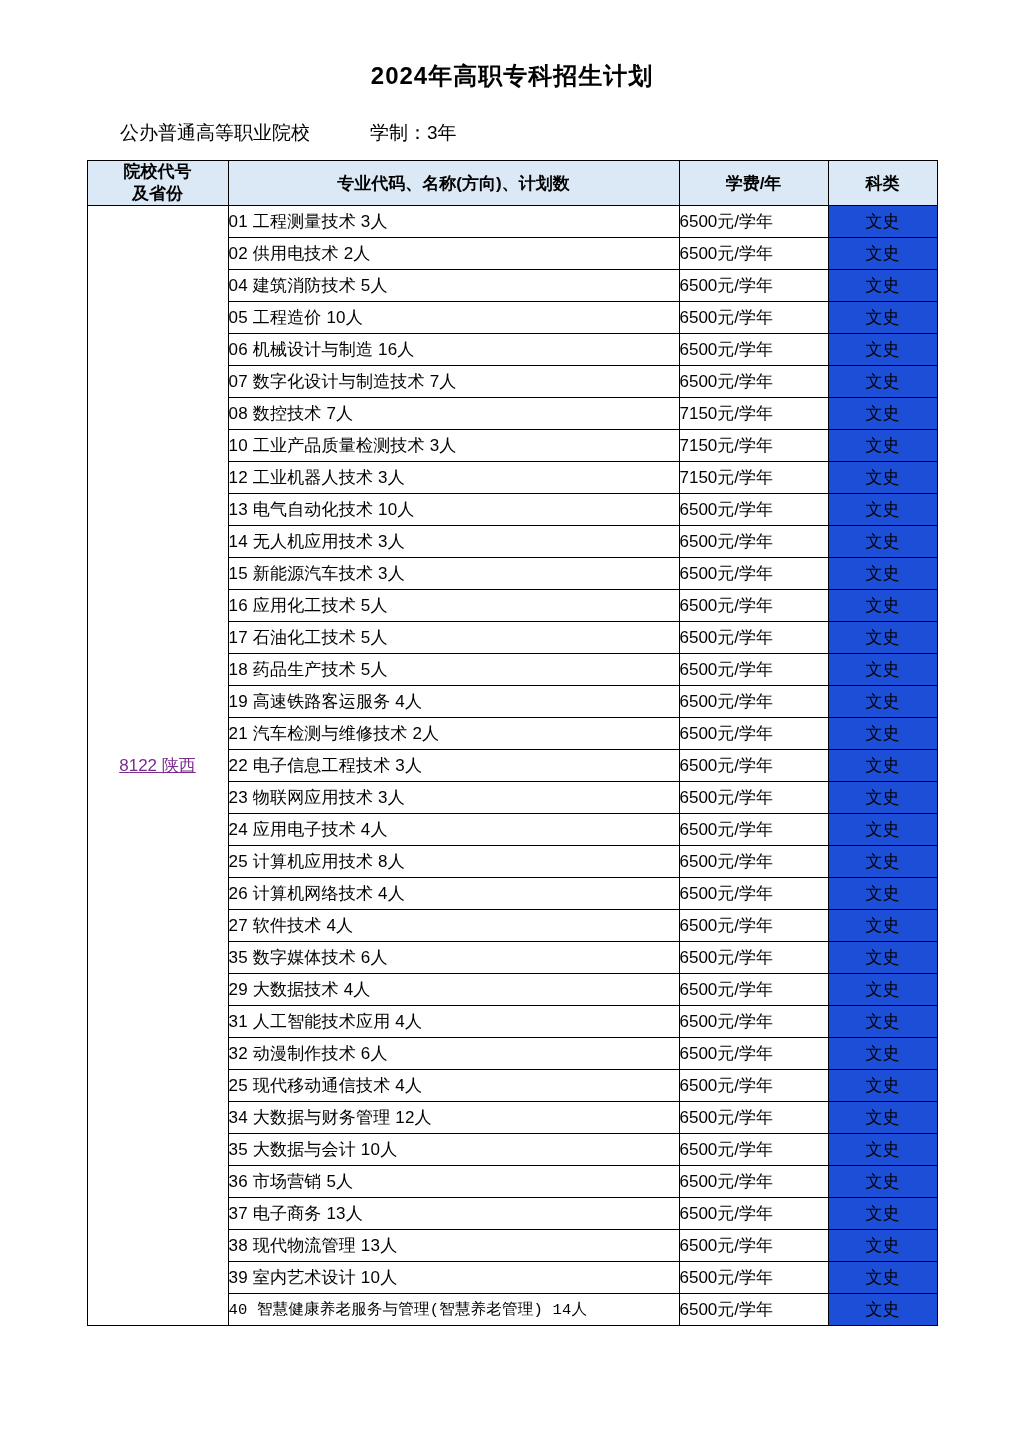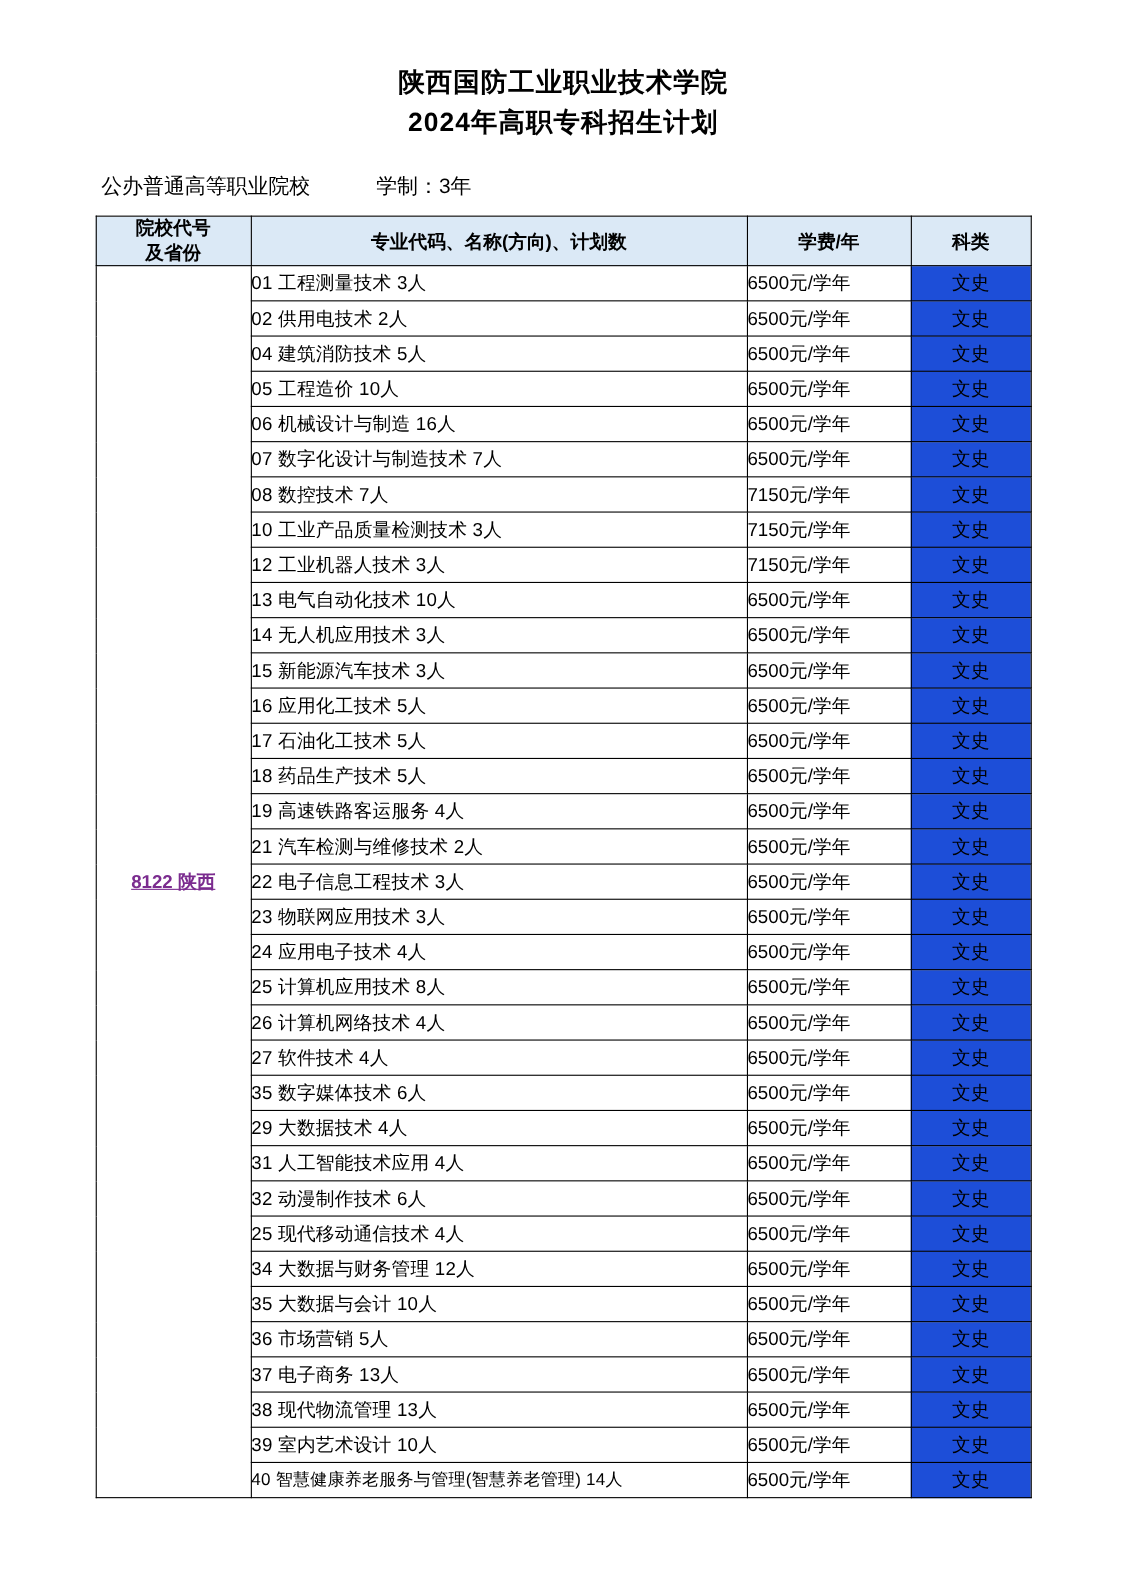--- a/index.html
+++ b/index.html
@@ -27,21 +27,21 @@
     margin-top: 58px;
   }
   .title-line {
     font-size: 24px;
     font-weight: bold;
     letter-spacing: 1px;
     line-height: 36px;
   }
   .subtitle-row {
     margin-top: 26px;
-    padding-left: 92px;
+    padding-left: 120px;
     font-size: 19px;
     display: flex;
     align-items: baseline;
     text-align: center;
   }
   .subtitle-row .seg1 { margin-right: 60px; }
   .subtitle-row .seg2 { margin-right: 26px; }
   .subtitle-row .seg3 { }
 
   table.plan {
@@ -70,32 +70,33 @@
   th.col-type { width: 108px; }
 
   .hdr-two-line {
     line-height: 22px;
   }
 
   td.code-cell {
     text-align: center;
     vertical-align: middle;
     font-size: 21px;
-    font-weight: bold;
+    font-weight: normal;
     color: #7b2c8f;
     text-decoration: underline;
   }
   td.major {
     text-align: left;
     padding-left: 10px;
     font-size: 17.5px;
     letter-spacing: 0.2px;
   }
   td.major.small {
     font-size: 15.5px;
+    font-family: Liberation Mono, monospace;
   }
   td.fee {
     font-size: 17px;
   }
   td.type {
     text-align: center;
     font-size: 17px;
     background: #1d4ed8;
   }
 
@@ -112,21 +113,20 @@
   .footer .left-part { white-space: nowrap; }
   .footer .left-part .gap { display: inline-block; width: 26px; }
   .footer .right-part { white-space: nowrap; }
 </style>
 </head>
 <body>
 
 <div class="page">
 
   <div class="title-block">
-    <div class="title-line">陕西国防工业职业技术学院</div>
     <div class="title-line">2024年高职专科招生计划</div>
   </div>
 
   <div class="subtitle-row">
     <span class="seg1">公办普通高等职业院校</span>
     <span class="seg2">学制：3年</span>
   </div>
 
   <table class="plan">
     <thead>

